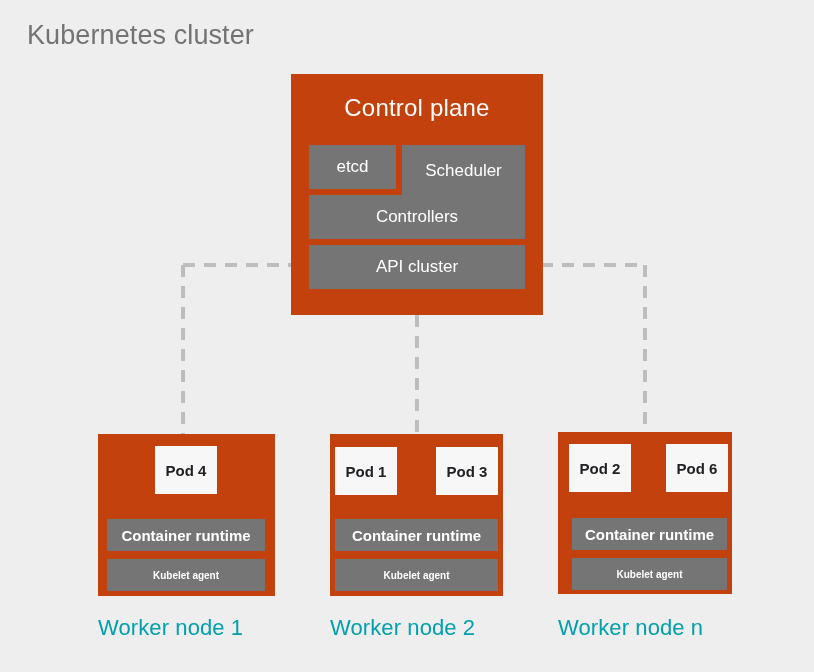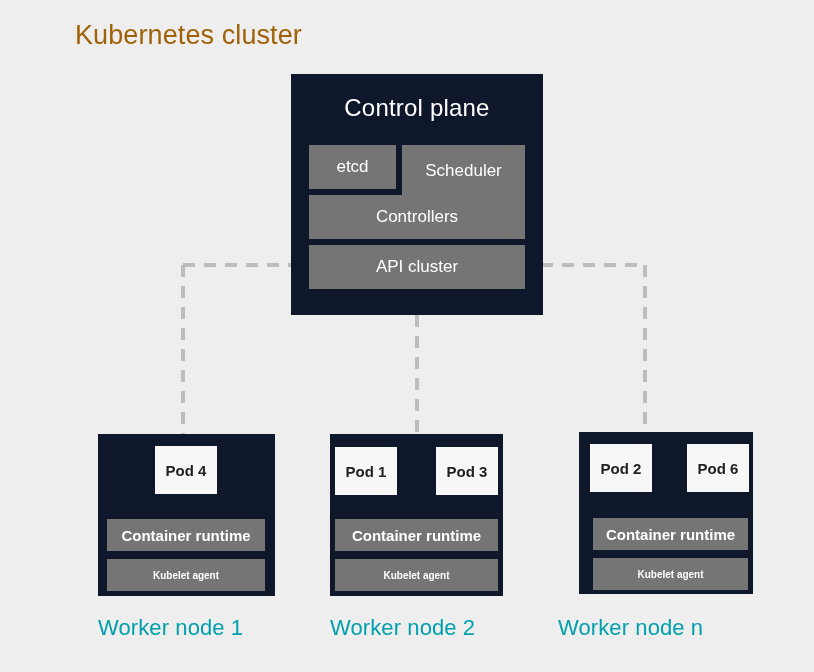--- a/index.html
+++ b/index.html
@@ -18,40 +18,39 @@
     width: 814px;
     height: 672px;
   }
 
   
   #page-title {
     position: absolute;
     left: 27px;
     top: 20px;
     font-size: 27px;
-    color: #a16207;
+    color: #737373;
     letter-spacing: 0.1px;
     white-space: nowrap;
-    margin-left: 48px;
   }
 
   
   #connectors {
     position: absolute;
     left: 0;
     top: 0;
     width: 814px;
     height: 672px;
     pointer-events: none;
   }
 
   
   .blue-box {
     position: absolute;
-    background: #0f172a;
+    background: #c2410c;
     box-sizing: border-box;
   }
 
   
   #control-plane {
     left: 291px;
     top: 74px;
     width: 252px;
     height: 241px;
   }
@@ -106,21 +105,21 @@
     font-size: 17px;
   }
 
   
   .worker-node {
     height: 162px;
     font-weight: bold;
   }
   #worker-node-1 { left: 98px;  top: 434px; width: 177px; }
   #worker-node-2 { left: 330px; top: 434px; width: 173px; }
-  #worker-node-3 { left: 558px; top: 432px; width: 174px; margin-left: 21px; }
+  #worker-node-3 { left: 558px; top: 432px; width: 174px; }
 
   .pod-box {
     position: absolute;
     background: #f7f7f7;
     color: #202124;
     display: flex;
     align-items: center;
     justify-content: center;
     font-size: 15px;
     box-sizing: border-box;

